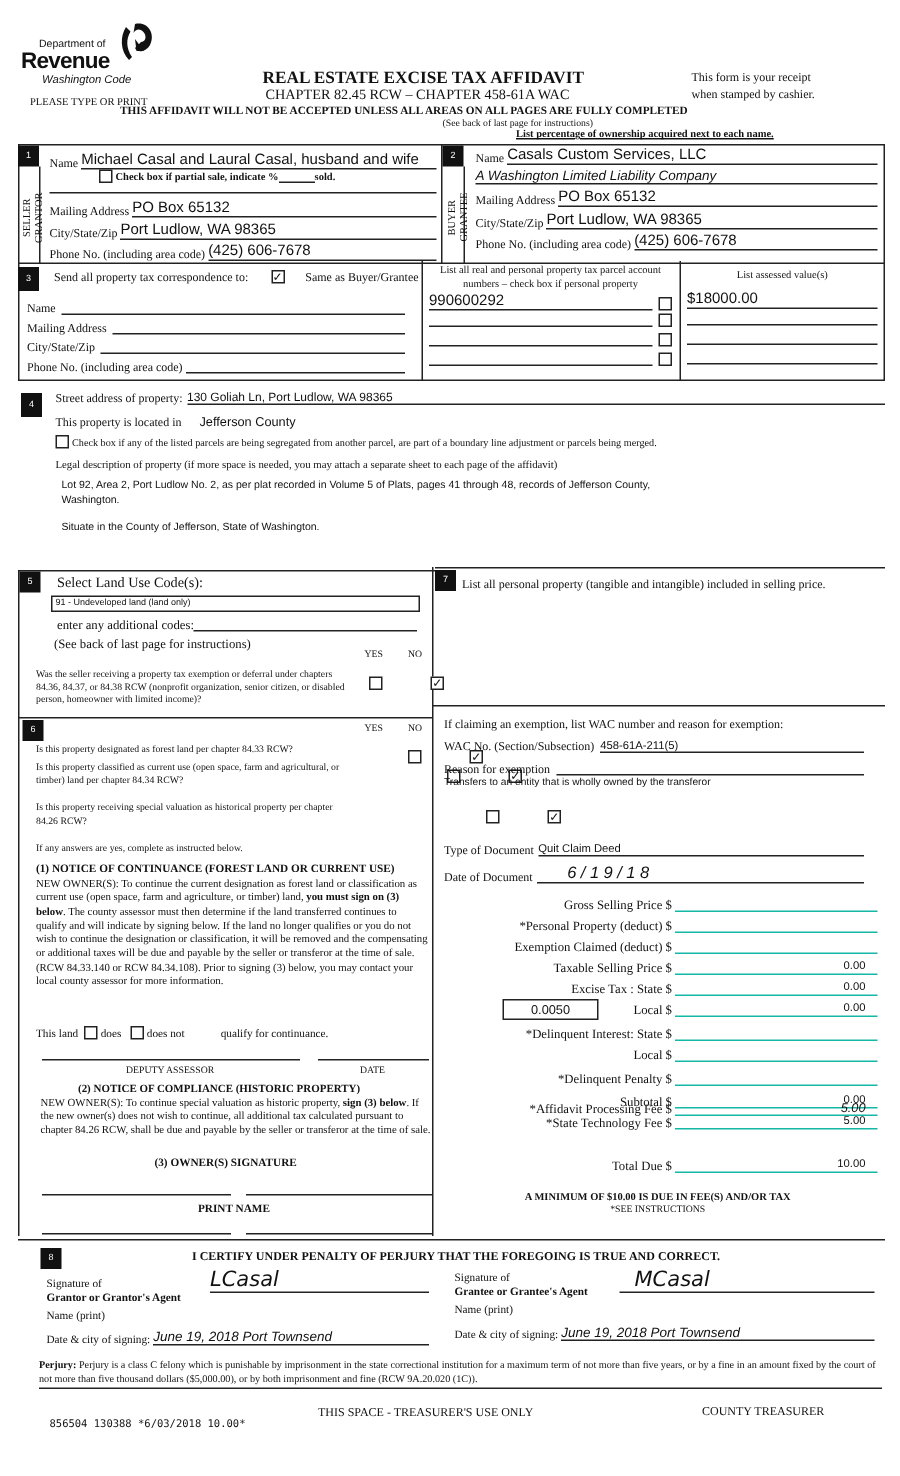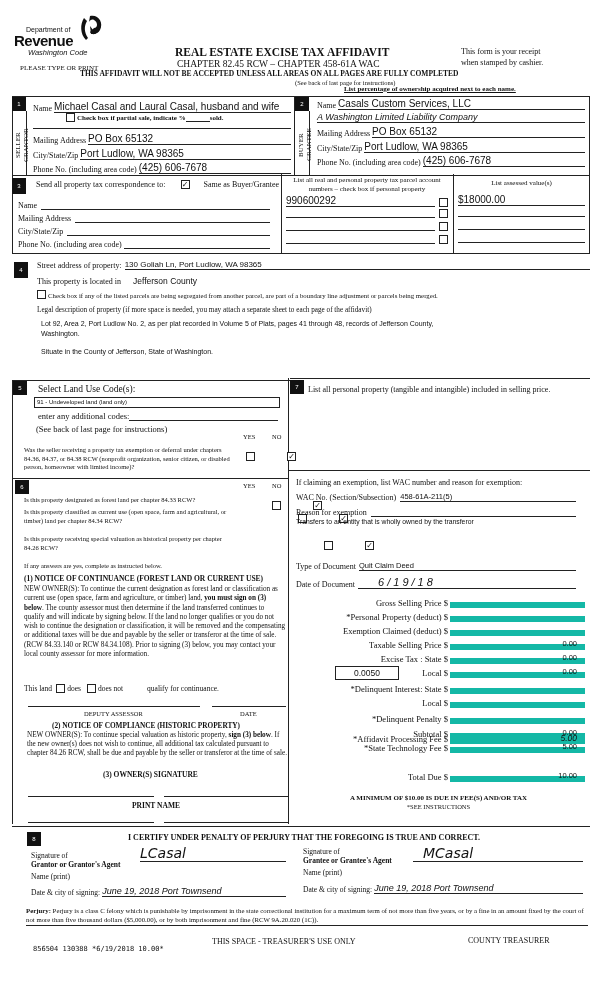--- a/index.html
+++ b/index.html
@@ -11,21 +11,21 @@
   .num-badge { position: absolute; background: #111; color: #fff; font-size: 6px; width: 14px; height: 14px; display: flex; align-items: center; justify-content: center; font-family: "Liberation Sans", sans-serif; }
   .cb { display: inline-block; width: 9px; height: 9px; border: 1px solid #222; background: #fff; vertical-align: middle; position: relative; font-size: 8px; line-height: 7px; text-align: center; }
   .fill { font-family: "Liberation Sans", sans-serif; font-size: 10px; border-bottom: 1px solid #222; display: inline-block; }
   .lbl { font-size: 8px; }
   .uline { border-bottom: 1px solid #222; position: absolute; }
   .row { position: absolute; display: flex; align-items: flex-end; white-space: nowrap; }
   .box { position: absolute; border: 1px solid #222; }
   .vlabel { position: absolute; writing-mode: vertical-rl; transform: rotate(180deg); font-size: 7px; text-align: center; line-height: 8px; }
   .money-row { position: absolute; left: 290px; width: 295px; display: flex; align-items: flex-end; font-size: 8.5px; height: 12px; }
   .money-row .mlabel { width: 160px; text-align: right; padding-right: 2px; }
-  .money-row .mline { flex: 1; border-bottom: 6px solid #14b8a6; text-align: right; font-family: "Liberation Sans", sans-serif; font-size: 7.5px; padding-right: 8px; height: 11px; }
+  .money-row .mline { flex: 1; border-bottom: 1px solid #14b8a6; text-align: right; font-family: "Liberation Sans", sans-serif; font-size: 7.5px; padding-right: 8px; height: 11px; }
 </style>
 </head>
 <body>
 
 
 
 
 <div class="abs sans" style="left:14px; top:14px; width:90px; height:40px;">
   <div class="abs" style="left:12px; top:12px; font-size:7px;">Department of</div>
   <div class="abs" style="left:0px; top:18px; font-size:15px; font-weight:bold; letter-spacing:-0.5px;">Revenue</div>
@@ -355,16 +355,16 @@
   <span class="fill hand" style="flex:1; margin-left:2px; font-size:9px;">June 19, 2018   Port Townsend</span>
 </div>
 
 <div class="abs" style="left:26px; top:906px; width:562px; font-size:6.8px; line-height:9.2px; border-bottom:1px solid #222; padding-bottom:1px;">
   <b>Perjury:</b><span> Perjury is a class C felony which is punishable by imprisonment in the state correctional institution for a maximum term of not more than five years, or by a fine in an amount fixed by the court of not more than five thousand dollars ($5,000.00), or by both imprisonment and fine (RCW 9A.20.020 (1C)).</span>
 </div>
 
 
 <div class="abs" style="left:212px; top:937px; font-size:8px;">THIS SPACE - TREASURER'S USE ONLY</div>
 <div class="abs" style="left:468px; top:936px; font-size:8px;">COUNTY TREASURER</div>
-<div class="abs" style="left:33px; top:945px; font-family:'DejaVu Sans Mono', monospace; font-size:7px;">856504 130388 *6/19/2018 10.00*</div>
+<div class="abs" style="left:33px; top:945px; font-family:'DejaVu Sans Mono', monospace; font-size:7px;">856504 130388 *6/03/2018 10.00*</div>
 
 
 
 
 </body></html>

